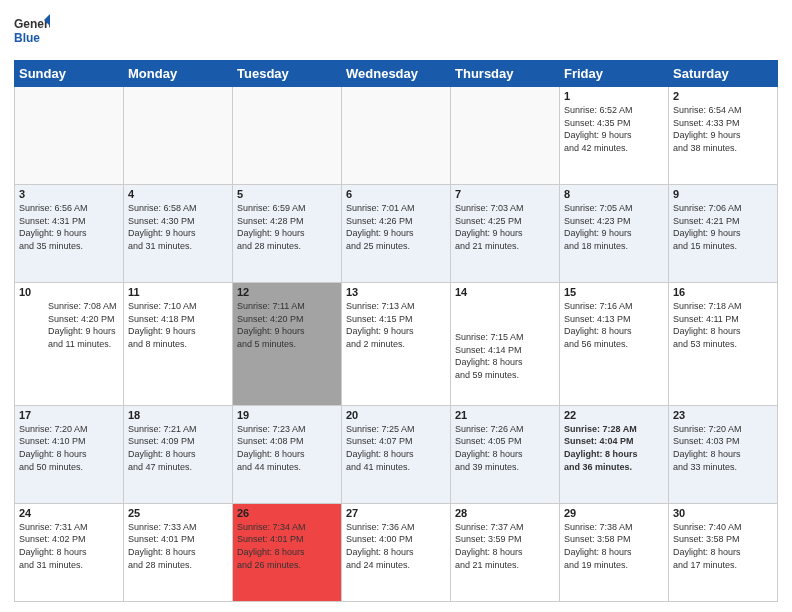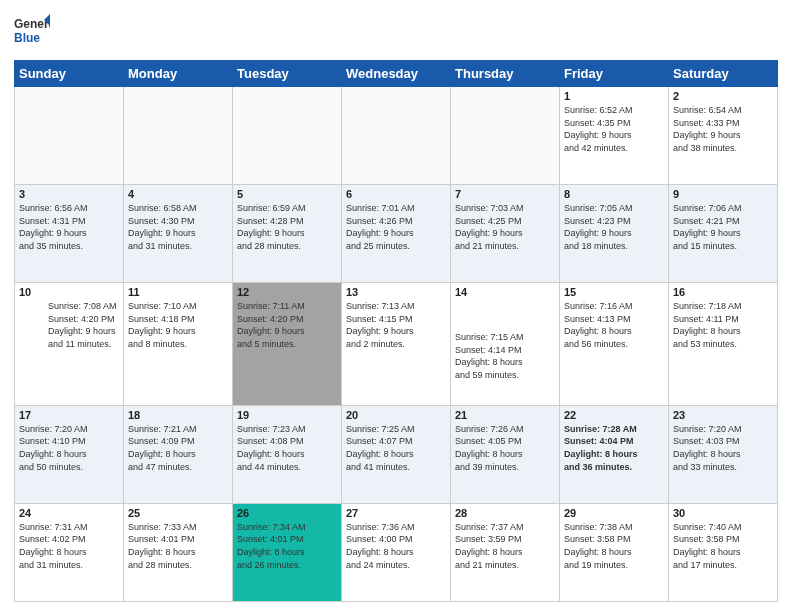--- a/index.html
+++ b/index.html
@@ -304,21 +304,21 @@
 Daylight: 8 hours
 and 31 minutes.</div>
           </td>
           <td style="background: rgb(255, 255, 255);">
             <span class="day-num">25</span>
             <div class="day-info" style="white-space: pre-line;">Sunrise: 7:33 AM
 Sunset: 4:01 PM
 Daylight: 8 hours
 and 28 minutes.</div>
           </td>
-          <td style="background: #14b8a6;">
+          <td style="background: #ef4444;">
             <span class="day-num">26</span>
             <div class="day-info" style="white-space: pre-line;">Sunrise: 7:34 AM
 Sunset: 4:01 PM
 Daylight: 8 hours
 and 26 minutes.</div>
           </td>
           <td style="background: rgb(255, 255, 255);">
             <span class="day-num">27</span>
             <div class="day-info" style="white-space: pre-line;">Sunrise: 7:36 AM
 Sunset: 4:00 PM

